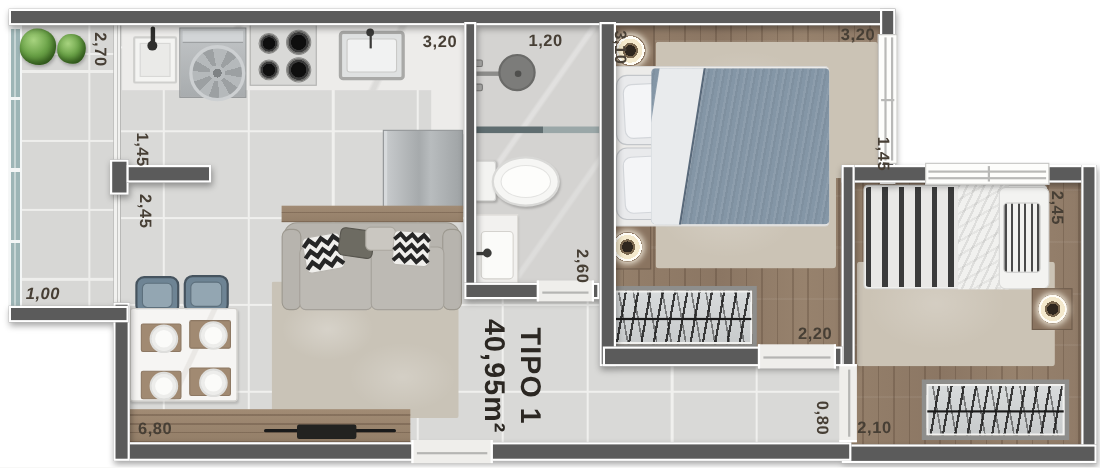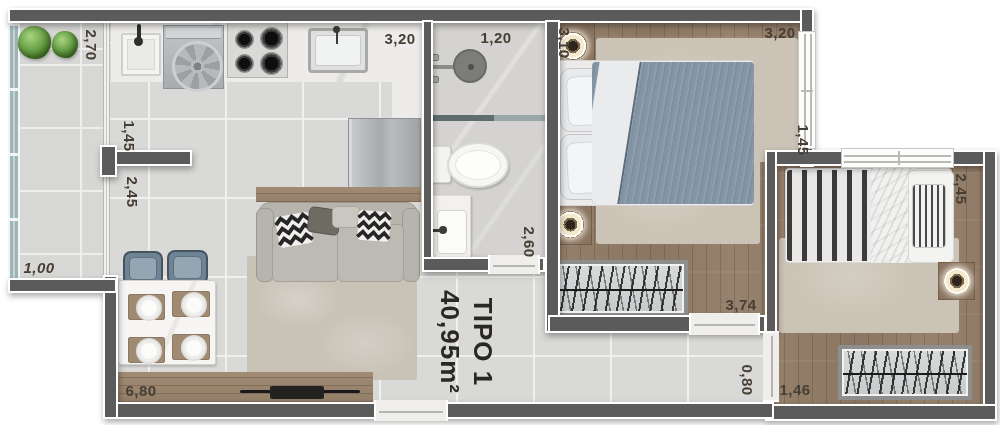--- a/index.html
+++ b/index.html
@@ -376,22 +376,22 @@
   <span class="dim v d-pl">2,45</span>
   <span class="dim d-bw">1,00</span>
   <span class="dim d-ll">6,80</span>
   <span class="dim d-kl">3,20</span>
   <span class="dim d-baw">1,20</span>
   <span class="dim v d-bal">2,60</span>
   <span class="dim v d-b1l">3,10</span>
   <span class="dim d-b1w">3,20</span>
   <span class="dim v d-b1win">1,45</span>
   <span class="dim v d-b2l">2,45</span>
-  <span class="dim d-w1">3,74</span>
+  <span class="dim d-w1">2,20</span>
   <span class="dim v d-hd">0,80</span>
-  <span class="dim d-w2">1,46</span>
+  <span class="dim d-w2">2,10</span>
 
   <div id="title">
     <span>TIPO 1</span>
     <span>40,95m²</span>
   </div>
 
 </div>
 
 </body></html>

